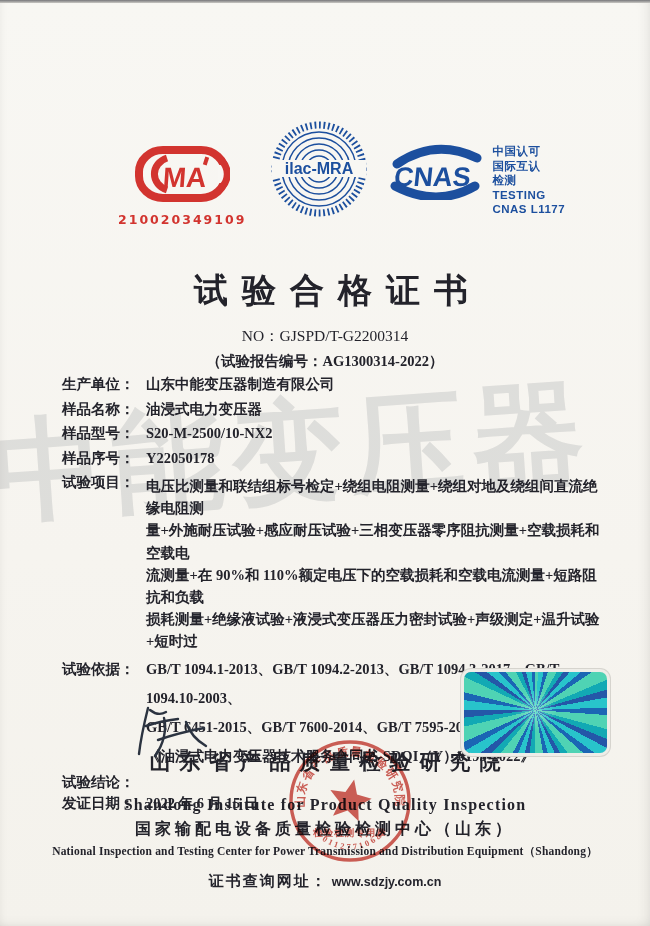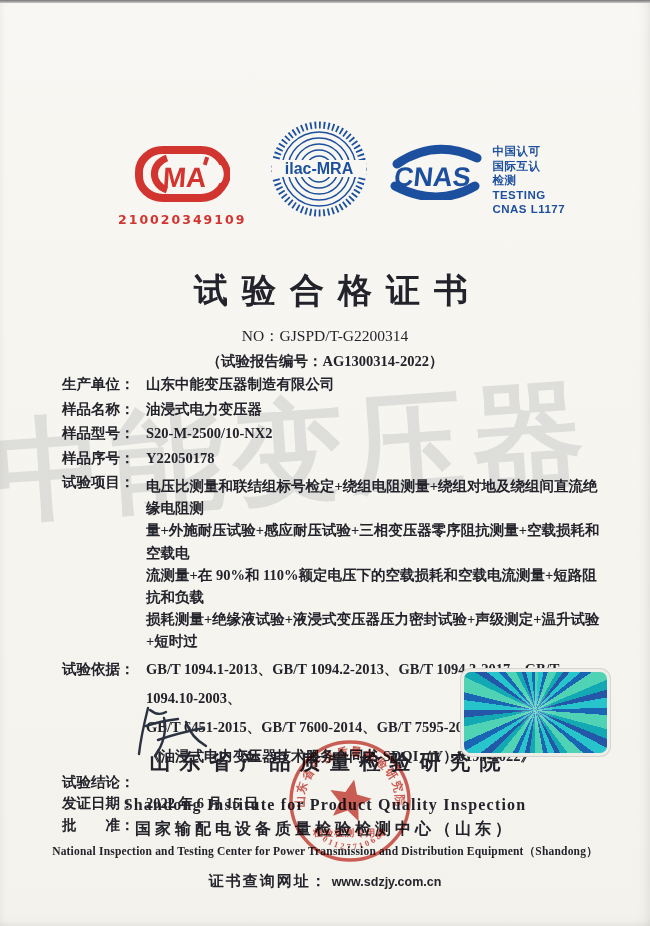--- a/index.html
+++ b/index.html
@@ -157,23 +157,20 @@
         <div>《油浸式电力变压器技术服务合同书-SDQI（Y）0193-2022》</div>
       </span>
     </div>
 
     <div class="row row-concl">
       <span class="lbl">试验结论：</span>
     </div>
     <div class="row row-date">
       <span class="lbl">发证日期：</span>
       <span class="val">2022 年 6 月 15 日</span>
-    </div>
-    <div class="row row-approve">
-      <span class="lbl">批　　准：</span>
     </div>
   </div>
 
   <span class="signature">
     <svg width="92" height="64" viewBox="0 0 92 64">
       <g fill="none" stroke="#2b3340" stroke-width="2.4" stroke-linecap="round">
         <path d="M20,10 C17,22 13,38 11,56"></path>
         <path d="M22,12 C27,16 33,17 38,14"></path>
         <path d="M18,28 C30,24 42,22 50,21"></path>
         <path d="M36,20 C39,30 36,46 27,58"></path>

